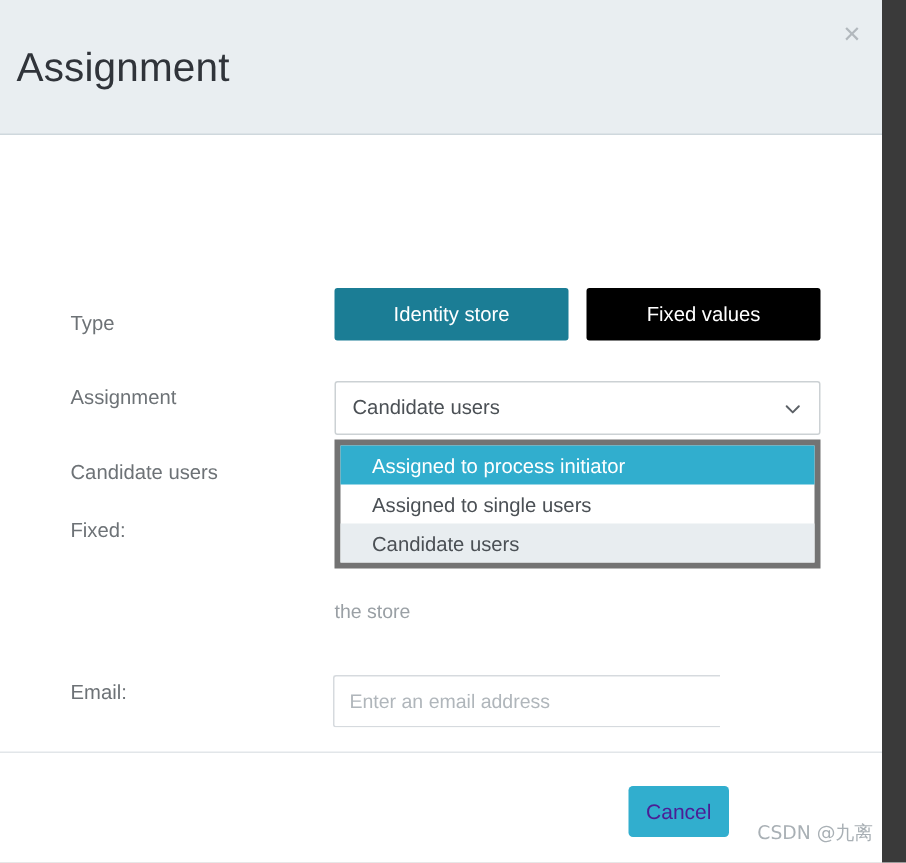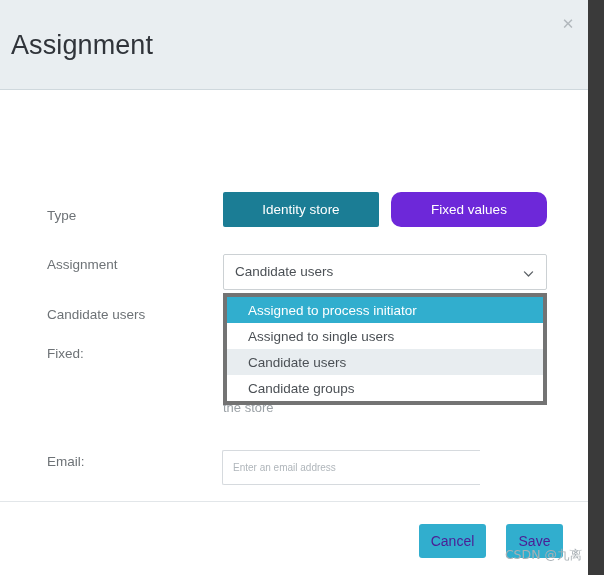--- a/index.html
+++ b/index.html
@@ -84,21 +84,21 @@
     display: flex;
     align-items: center;
     justify-content: center;
     font-size: 13.5px;
     color: #ffffff;
     cursor: pointer;
     user-select: none;
     border-radius: 2px;
   }
   .toggle-btn.active { background: #1b7d95; }
-  .toggle-btn.inactive { background: #6d28d9; margin-left: 12px; border-radius: 10px; }
+  .toggle-btn.inactive { background: #000000; margin-left: 12px; }
 
   
   #assignment-select {
     position: absolute;
     left: 223px;
     top: 164px;
     width: 324px;
     height: 36px;
     box-sizing: border-box;
     border: 1px solid #ccd1d4;
@@ -170,21 +170,21 @@
   }
   #email-field {
     width: 258px;
     height: 35px;
     box-sizing: border-box;
     border: 1px solid #d6dade;
     border-right: none;
     outline: none;
     padding: 0 10px;
     font-family: "Liberation Sans", sans-serif;
-    font-size: 10px;
+    font-size: 13px;
     color: #4b5055;
     background: #ffffff;
     border-radius: 2px 0 0 2px;
   }
   #email-field::placeholder { color: #b0b6bb; }
   #accept-button {
     width: 66px;
     height: 35px;
     display: flex;
     align-items: center;
@@ -290,36 +290,34 @@
 
     <div class="field-label" style="top:217px;">Candidate users</div>
     <div class="field-label" style="top:256px;">Fixed:</div>
 
     <div id="helper-text">the store</div>
 
     <div id="assignment-dropdown">
       <div class="dropdown-item highlighted">Assigned to process initiator</div>
       <div class="dropdown-item">Assigned to single users</div>
       <div class="dropdown-item selected">Candidate users</div>
-      <div class="dropdown-item">Candidate groups</div>
     </div>
 
     <div class="field-label" style="top:364px;">Email:</div>
 
     <div id="email-row">
       <input id="email-field" type="text" placeholder="Enter an email address" style="">
     </div>
 
     <div id="allow-initiator-row">
       <span id="allow-initiator-checkbox"></span>
       <span id="allow-initiator-label">Allow process initiator to complete task</span>
     </div>
 
   </div>
 
   <div id="dialog-footer">
     <div class="footer-btn" id="cancel-button">Cancel</div>
-    <div class="footer-btn" id="save-button">Save</div>
   </div>
 
 </div>
 
 <div id="watermark">CSDN @九离</div>
 
 </body></html>

